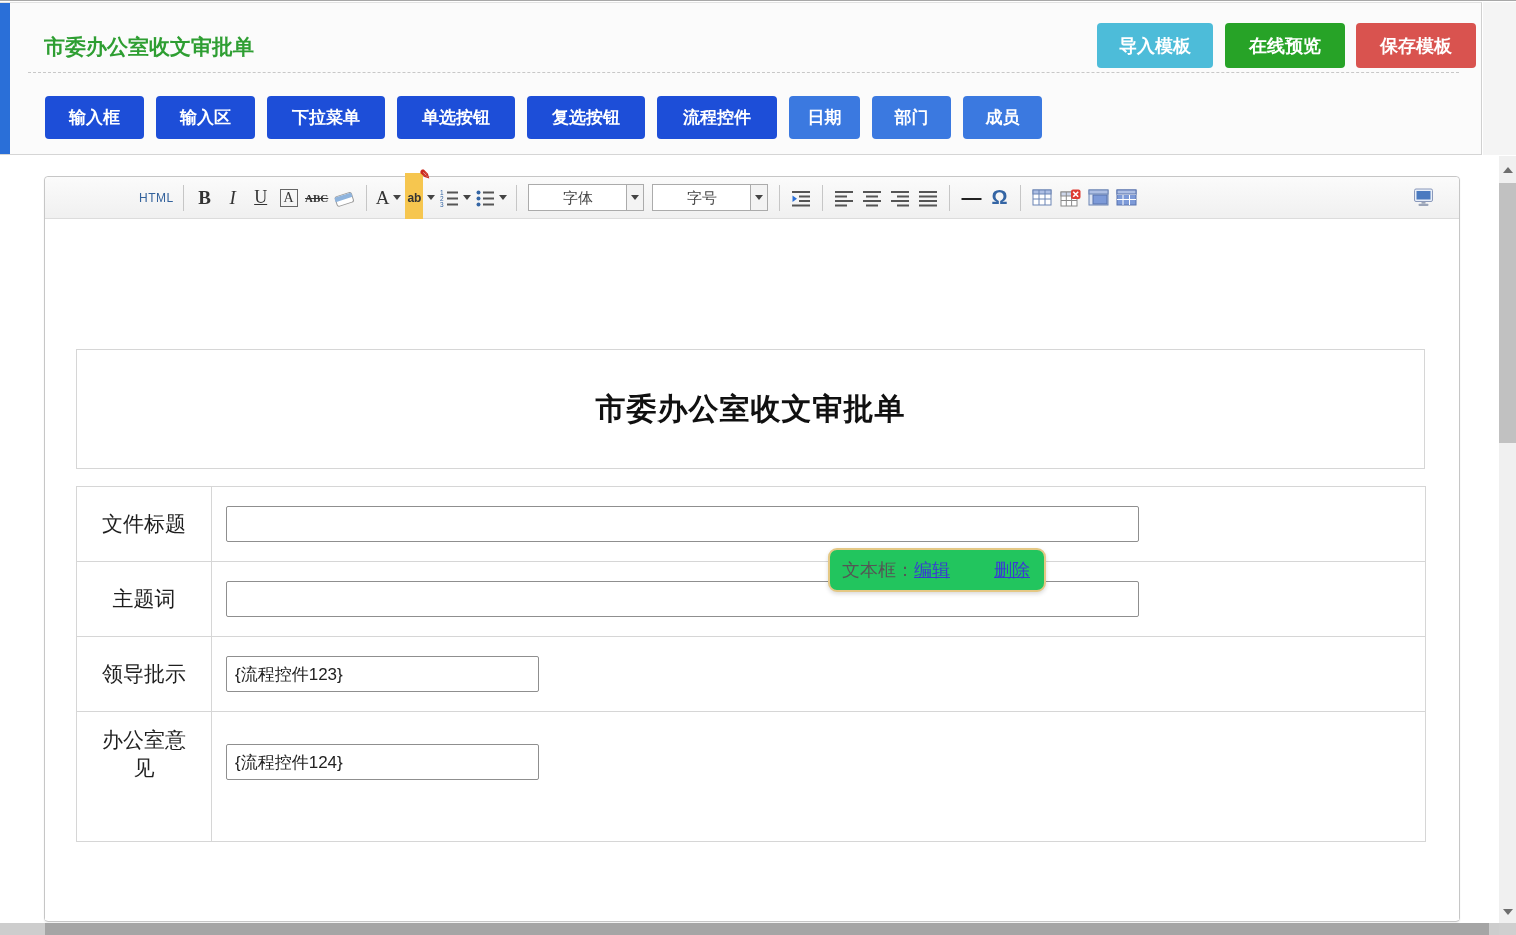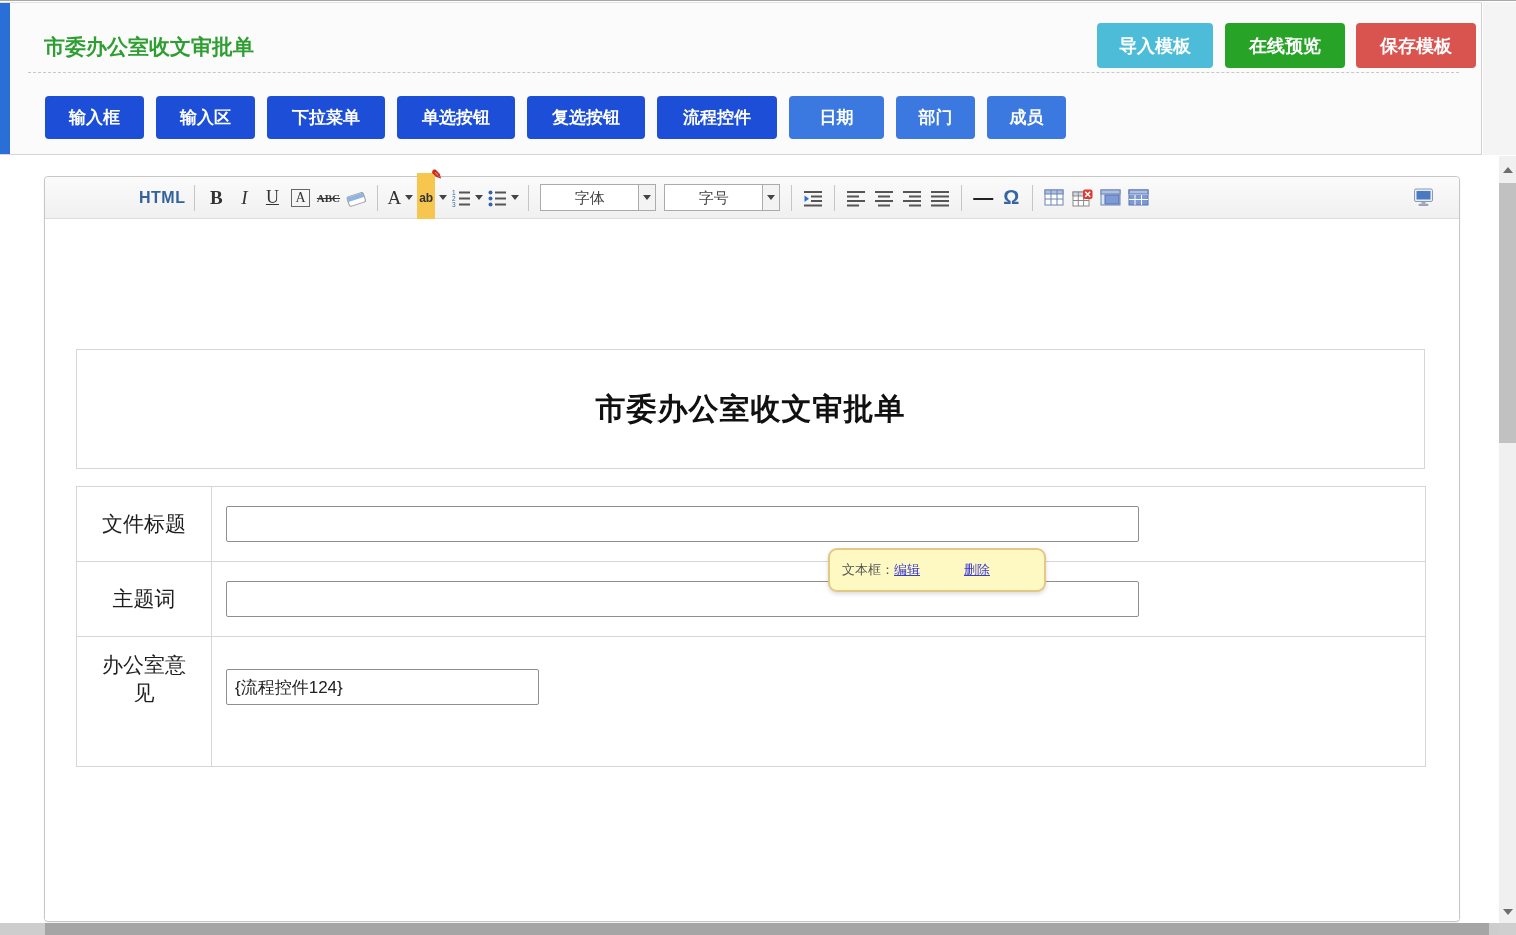--- a/index.html
+++ b/index.html
@@ -33,41 +33,41 @@
   .pal-btn {
     height:43px; border:none; border-radius:4px; color:#fff; font-weight:bold;
     font-size:17px; font-family:inherit; cursor:pointer;
     display:flex; align-items:center; justify-content:center;
   }
   .pal-info { background:#1d4ed8; }
   .pal-primary { background:#3b79e0; }
   .palette .pal-btn:nth-child(1), .palette .pal-btn:nth-child(2) { width:99px; }
   .palette .pal-btn:nth-child(3), .palette .pal-btn:nth-child(4), .palette .pal-btn:nth-child(5) { width:118px; }
   .palette .pal-btn:nth-child(6) { width:120px; }
-  .palette .pal-btn:nth-child(7) { width:95px; }
+  .palette .pal-btn:nth-child(7) { width:71px; }
   .palette .pal-btn:nth-child(8), .palette .pal-btn:nth-child(9) { width:79px; }
 
   
   .editor {
     position:absolute; left:44px; top:176px; width:1416px; height:746px;
     border:1px solid #c6c6c6; border-radius:4px; background:#fff;
     box-shadow:0 1px 2px rgba(0,0,0,.07);
   }
   .toolbar {
     height:42px; border-bottom:1px solid #dcdcdc; border-radius:4px 4px 0 0;
     background:linear-gradient(#fbfbfb,#f0f0f0);
     display:flex; align-items:center; padding:0 12px 0 92px;
   }
   .tb-btn {
     display:flex; align-items:center; justify-content:center;
     min-width:24px; height:28px; margin:0 2px; border-radius:3px;
     color:#333; cursor:pointer; white-space:nowrap;
   }
   .tb-sep { width:1px; height:26px; background:#c6c6c6; margin:0 7px; flex:none; }
-  .tb-html { font-size:16px; font-weight:bold; color:#33629c; letter-spacing:.5px; }
+  .tb-html { font-size:12px; font-weight:normal; color:#33629c; letter-spacing:.5px; }
   .g-serif { font-family:"Liberation Serif", serif; }
   .tb-bold { font-weight:bold; font-size:19px; }
   .tb-italic { font-style:italic; font-size:19px; }
   .tb-underline { font-size:18px; text-decoration:underline; }
   .tb-boxed { font-size:14px; border:1px solid #666; padding:0 3px; line-height:16px; }
   .tb-strike { font-size:11px; font-weight:bold; text-decoration:line-through; }
   .tb-acolor { font-size:19px; }
   .hl-chip { background:#f6c64f; font-size:12px; font-weight:bold; padding:18px 2px; position:relative; }
   .hl-pen { position:absolute; right:-7px; top:-6px; color:#cc2a1e; font-size:13px; }
   .caret { width:0; height:0; border-left:4px solid transparent; border-right:4px solid transparent; border-top:5px solid #444; margin-left:4px; }
@@ -95,23 +95,23 @@
   .fld {
     height:36px; border:1px solid #8f8f8f; border-radius:2px; background:#fff;
     font-size:17px; color:#222; padding:0 8px; font-family:inherit; display:block;
   }
   .w312{width:312px} .w463{width:463px} .w913{width:913px} .w163{width:163px}
   .w133{width:133px} .w132{width:132px} .w313{width:313px}
 
   
   .tooltip {
     position:absolute; left:828px; top:548px; width:218px; height:44px; z-index:9;
-    background:#fef9c3; border:2px solid #e4c885; border-radius:9px;
+    background:#22c55e; border:2px solid #e4c885; border-radius:9px;
     box-shadow:0 2px 4px rgba(0,0,0,.15);
-    display:flex; align-items:center; padding:0 12px; font-size:13px; color:#555;
+    display:flex; align-items:center; padding:0 12px; font-size:18px; color:#555;
   }
   .tooltip a { color:#3a3ad4; text-decoration:underline; cursor:pointer; }
   .tooltip .lnk2 { margin-left:44px; }
 
   
   .vscroll { position:absolute; left:1499px; top:156px; width:17px; height:767px; background:#f0f0f0; }
   .vthumb { position:absolute; left:0; top:27px; width:17px; height:260px; background:#c1c1c1; cursor:pointer; }
   .sb-arrow { position:absolute; left:0; width:17px; height:17px; display:flex; align-items:center; justify-content:center; cursor:pointer; }
   .tri-up { width:0; height:0; border-left:5px solid transparent; border-right:5px solid transparent; border-bottom:6px solid #6e6e6e; }
   .tri-down { width:0; height:0; border-left:5px solid transparent; border-right:5px solid transparent; border-top:6px solid #6e6e6e; }
@@ -330,20 +330,26 @@
         <td class="inp" colspan="7">
           <input class="fld w913" type="text" style="">
         </td>
       </tr>
       <tr>
         <td class="lab">主题词</td>
         <td class="inp" colspan="7">
           <input class="fld w913" type="text" style="">
         </td>
       </tr>
+      <tr>
+        <td class="lab">领导批示</td>
+        <td class="inp" colspan="7">
+          <input class="fld w313" type="text" value="{流程控件123}" style="">
+        </td>
+      </tr>
       <tr class="row-tall">
         <td class="lab">办公室意见</td>
         <td class="inp" colspan="7">
           <input class="fld w313" type="text" value="{流程控件124}" style="">
         </td>
       </tr>
       </tbody>
     </table>
   </div>
 </div>

